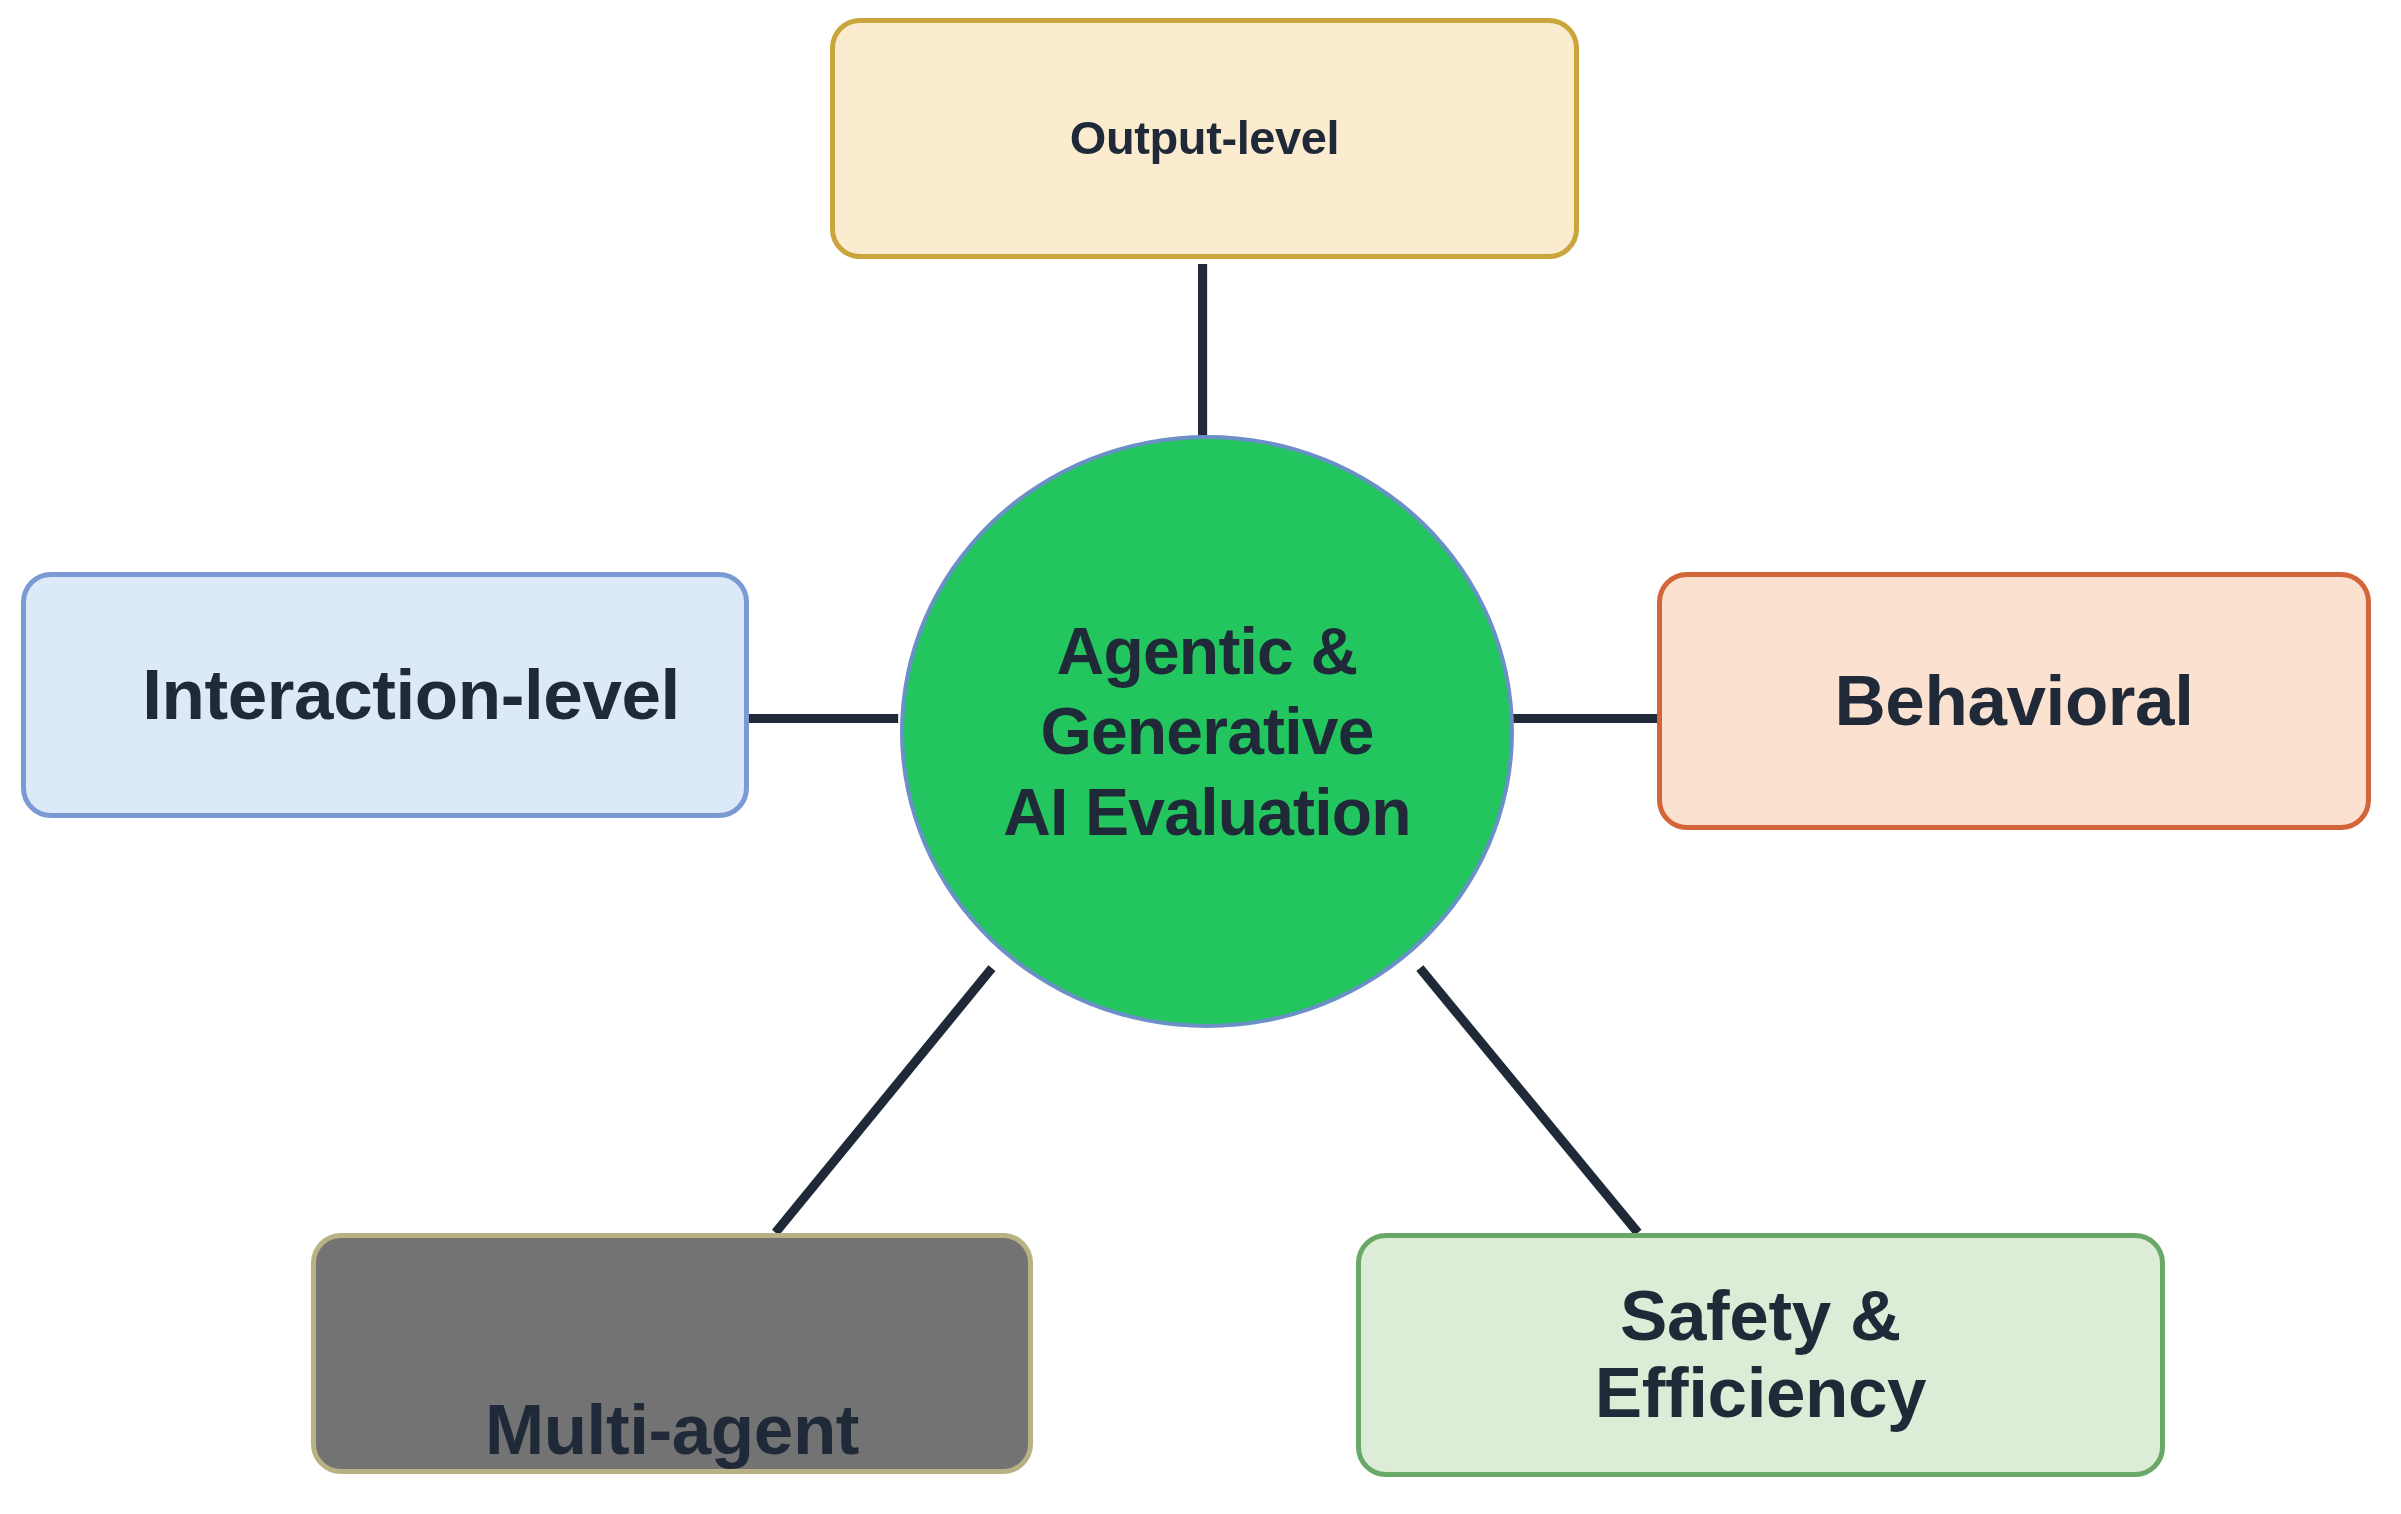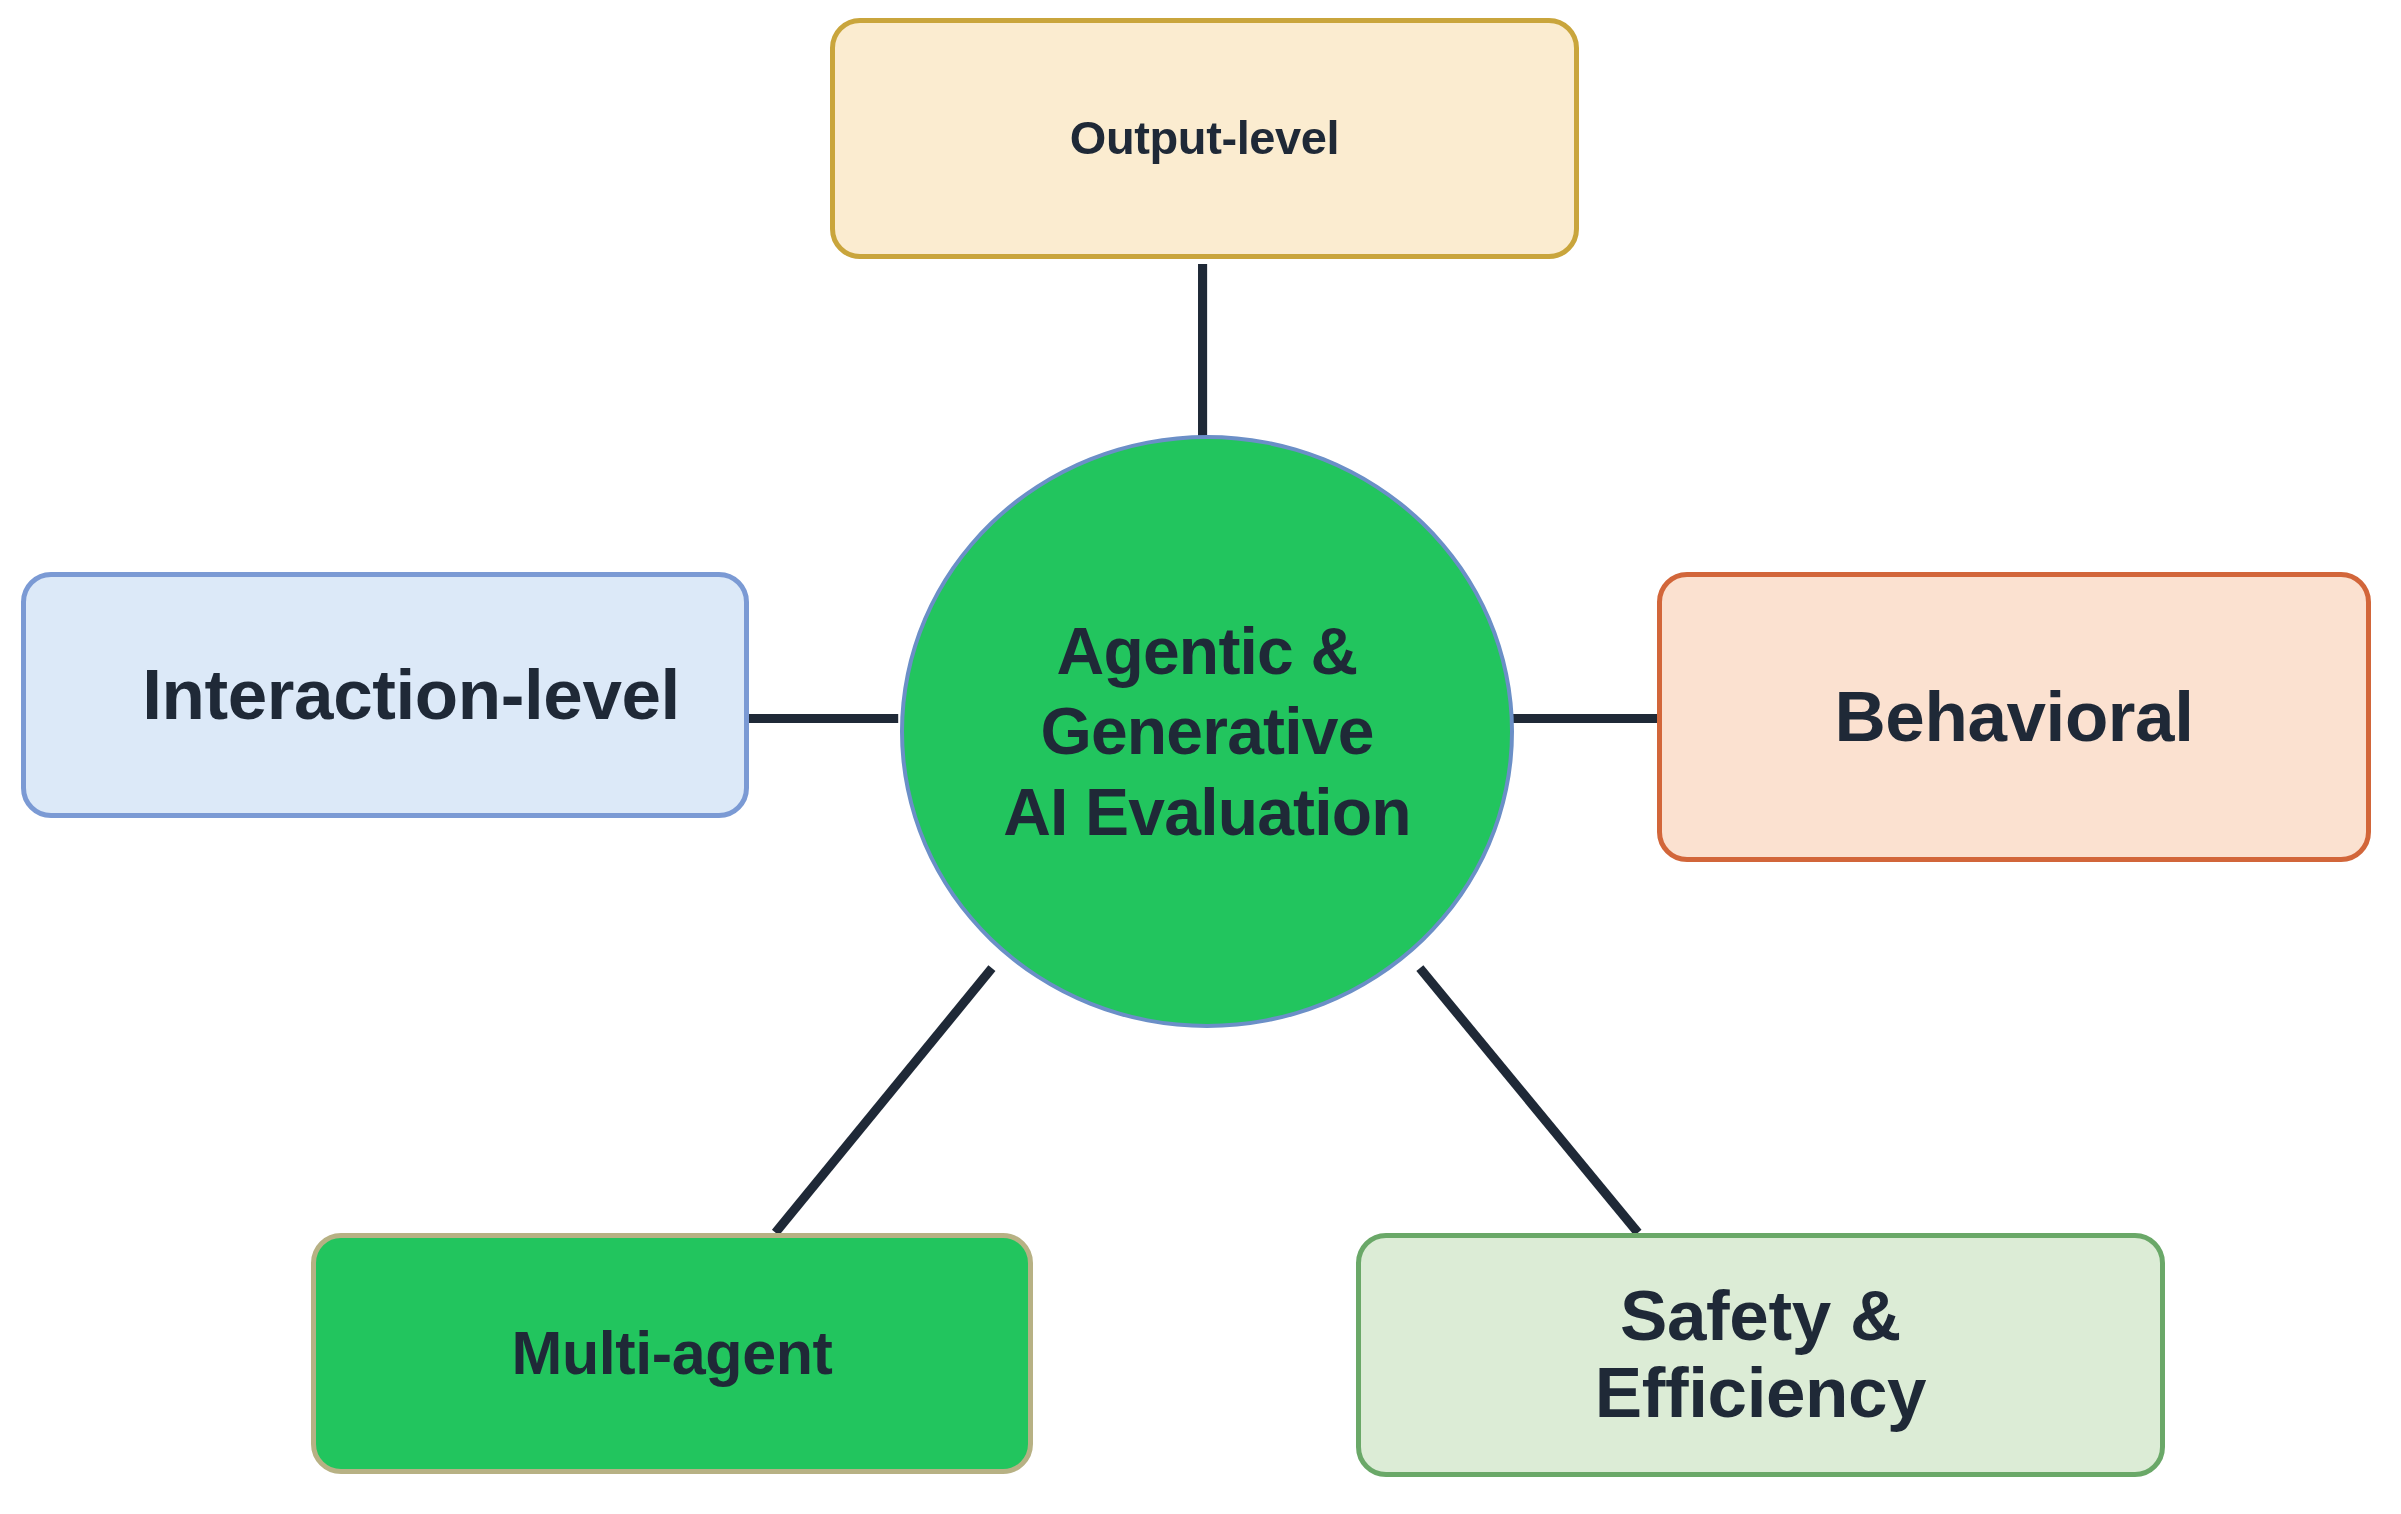--- a/index.html
+++ b/index.html
@@ -85,37 +85,38 @@
     position: relative;
     left: 6.6px;
     width: 830px;
   }
 
   
   #node-behavioral {
     left: 1657px;
     top: 572px;
     width: 714px;
-    height: 290px;
+    height: 258px;
     border-radius: 30px;
     background: #fbe1d0;
     border: 5.8px solid #d2663a;
     font-size: 71px;
   }
 
   
   #node-multiagent {
     left: 311px;
     top: 1233px;
     width: 722px;
     height: 241px;
     border-radius: 30px;
-    background: #22c55e;
+    background: #737373;
     border: 5.8px solid #b7b184;
-    font-size: 61px;
+    font-size: 71px;
+    align-items: flex-end;
   }
 
   
   #node-safety {
     left: 1356px;
     top: 1233px;
     width: 809px;
     height: 244px;
     border-radius: 30px;
     background: #dcecd6;

